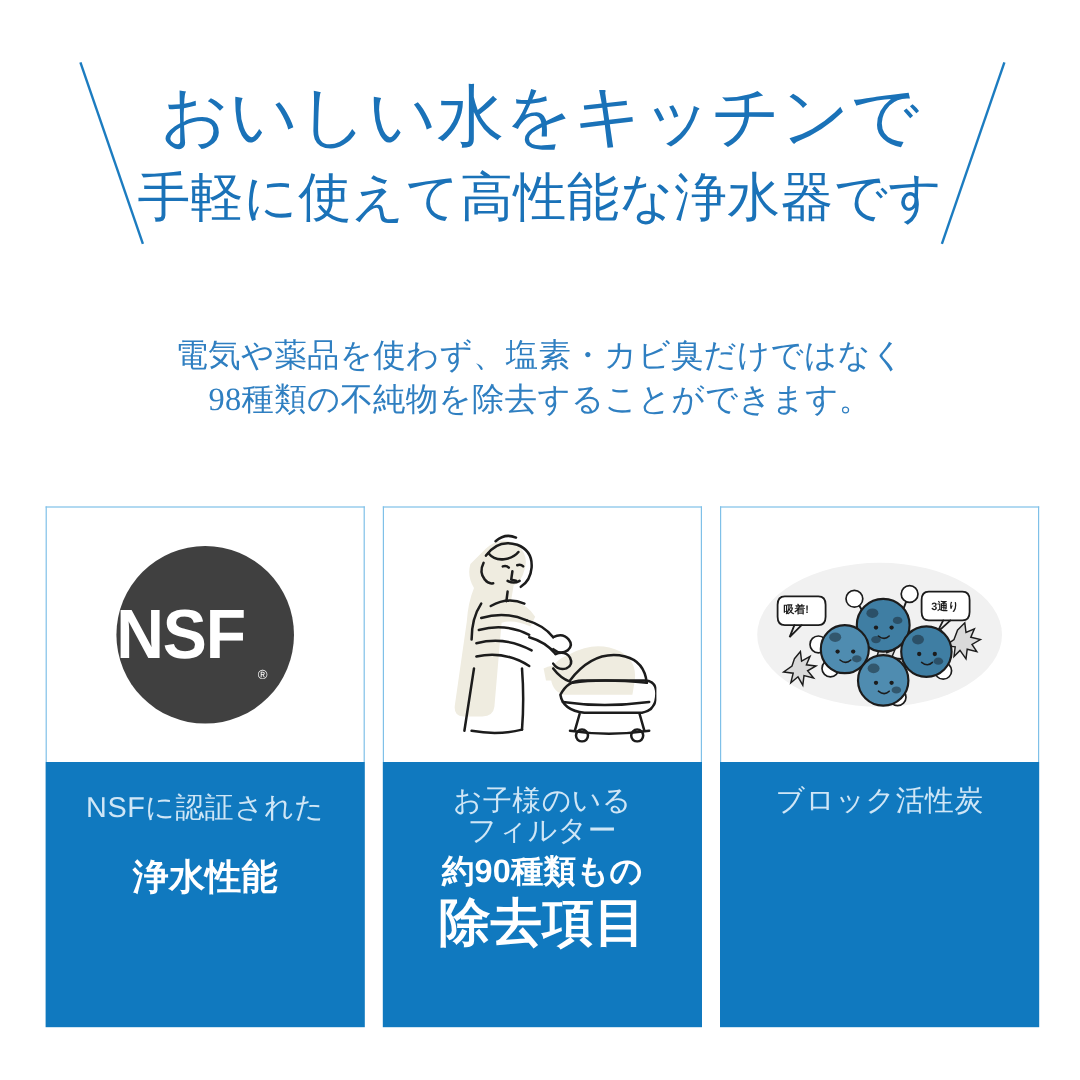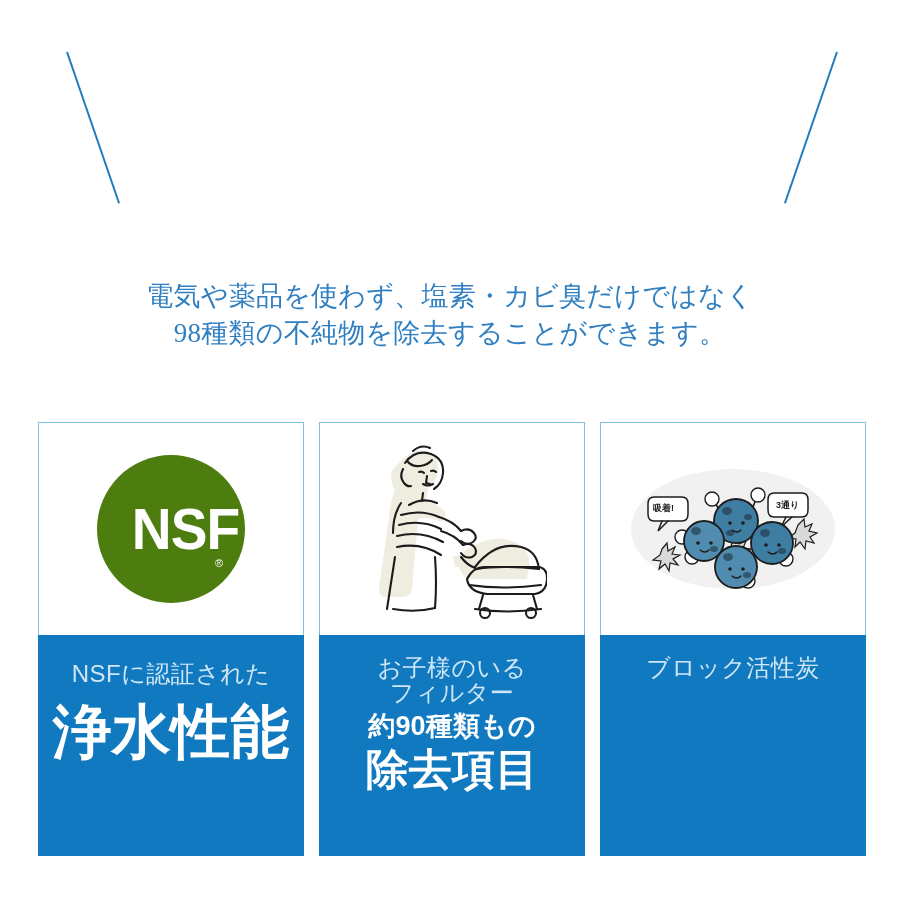--- a/index.html
+++ b/index.html
@@ -66,29 +66,29 @@
     color:#cfe6f6;font-size:24px;line-height:25px;
     text-align:center;letter-spacing:.02em;font-weight:400;
   }
   .card-main{
     color:#ffffff;font-weight:bold;text-align:center;
     letter-spacing:.01em;
   }
   .card-main .m1{display:block;font-size:27px;line-height:35px;}
   .card-main .m2{display:block;font-size:43px;line-height:50px;}
   .c1 .card-body{justify-content:flex-start;padding-top:26px;}
-  .c1 .card-main .m2{font-size:59px;line-height:56px;margin-top:18px;}
+  .c1 .card-main .m2{font-size:30px;line-height:56px;margin-top:18px;}
   .c2 .card-main{margin-top:4px;}
   .c3 .card-main{margin-top:8px;}
 
   
   .nsf{
     width:148px;height:148px;border-radius:50%;
-    background:#4d7c0f;
-    display:flex;align-items:center;justify-content:flex-end;
+    background:#404040;
+    display:flex;align-items:center;justify-content:flex-start;
     position:relative;
   }
   .nsf-text{
     color:#ffffff;font-weight:bold;font-size:58px;
     letter-spacing:-1px;font-family:"Liberation Sans",sans-serif;
     line-height:58px;position:relative;left:-3px;
     font-stretch:condensed;transform:scaleX(.95);
   }
   .nsf-reg{
     position:absolute;right:22px;bottom:34px;
@@ -102,20 +102,24 @@
   .particles{width:215px;height:140px;}
 </style>
 </head>
 <body>
 
 <div class="page">
 
   <div class="deco deco-left"></div>
   <div class="deco deco-right"></div>
 
+  <div class="headline">
+    <span class="l1">おいしい水をキッチンで</span>
+    <span class="l2">手軽に使えて高性能な浄水器です</span>
+  </div>
 
   <div class="subtitle">
     <span>電気や薬品を使わず、塩素・カビ臭だけではなく</span>
     <span>98種類の不純物を除去することができます。</span>
   </div>
 
   <div class="cards">
 
     <div class="card c1">
       <div class="card-media">

